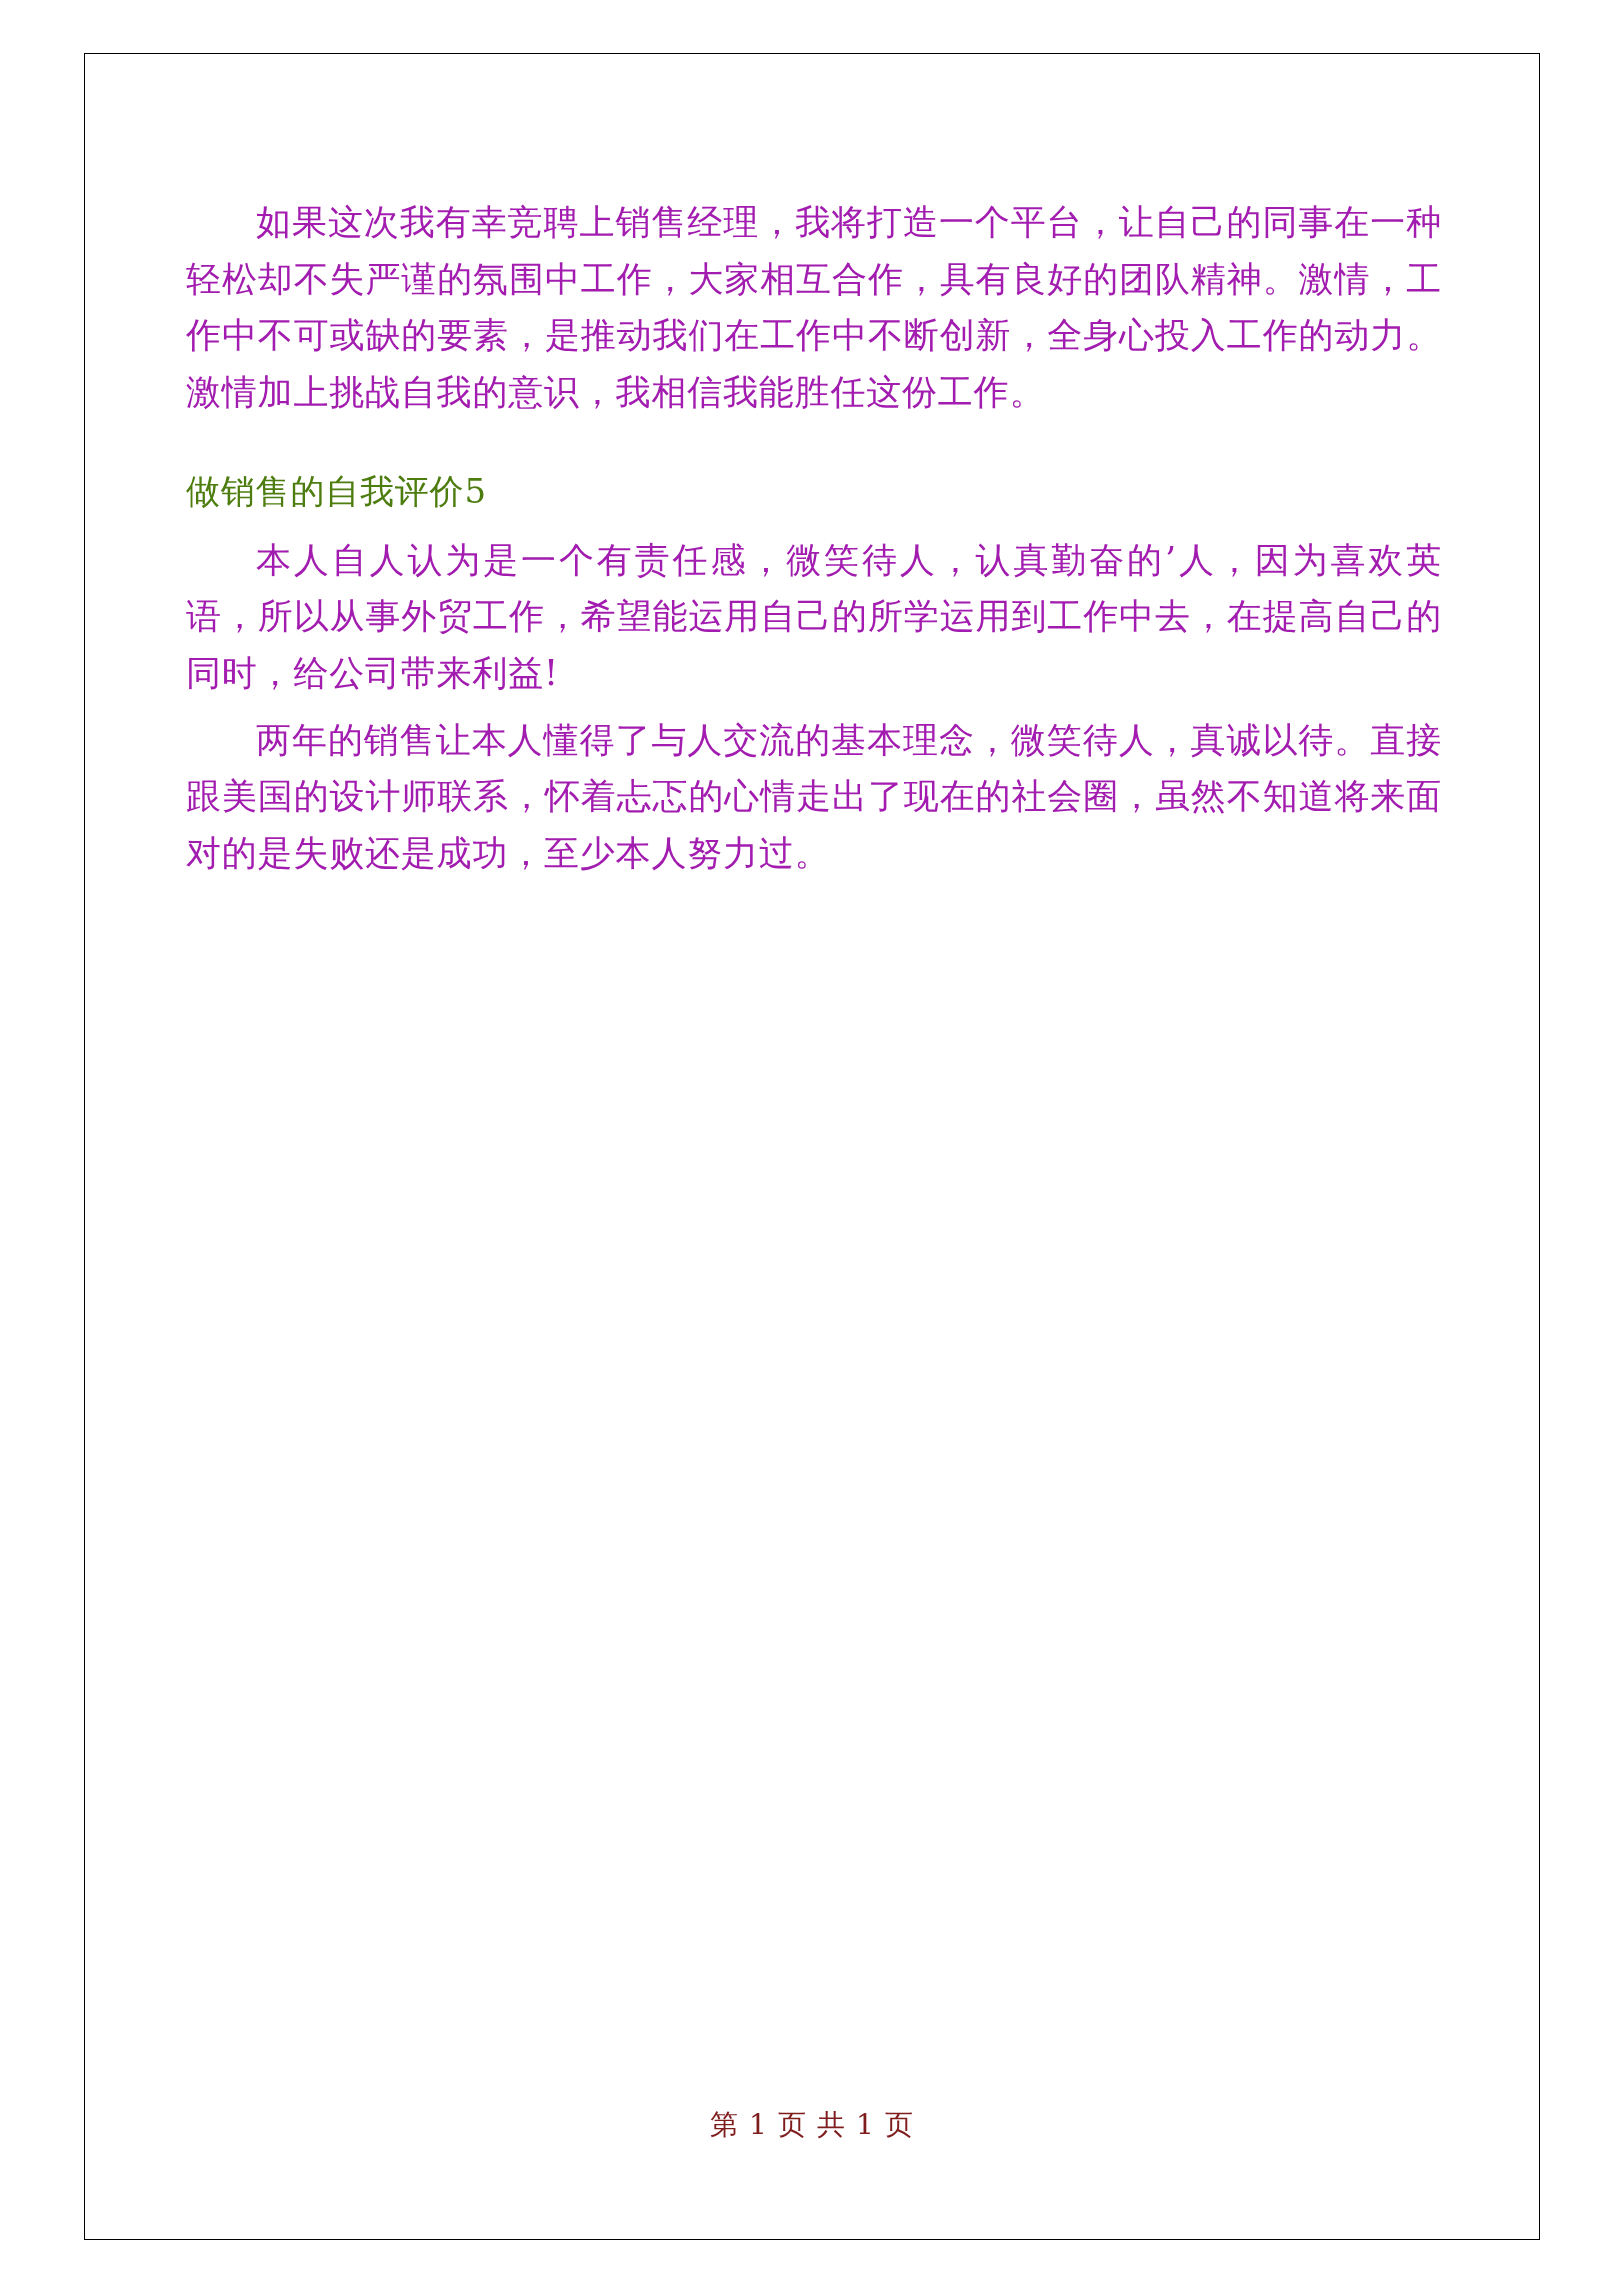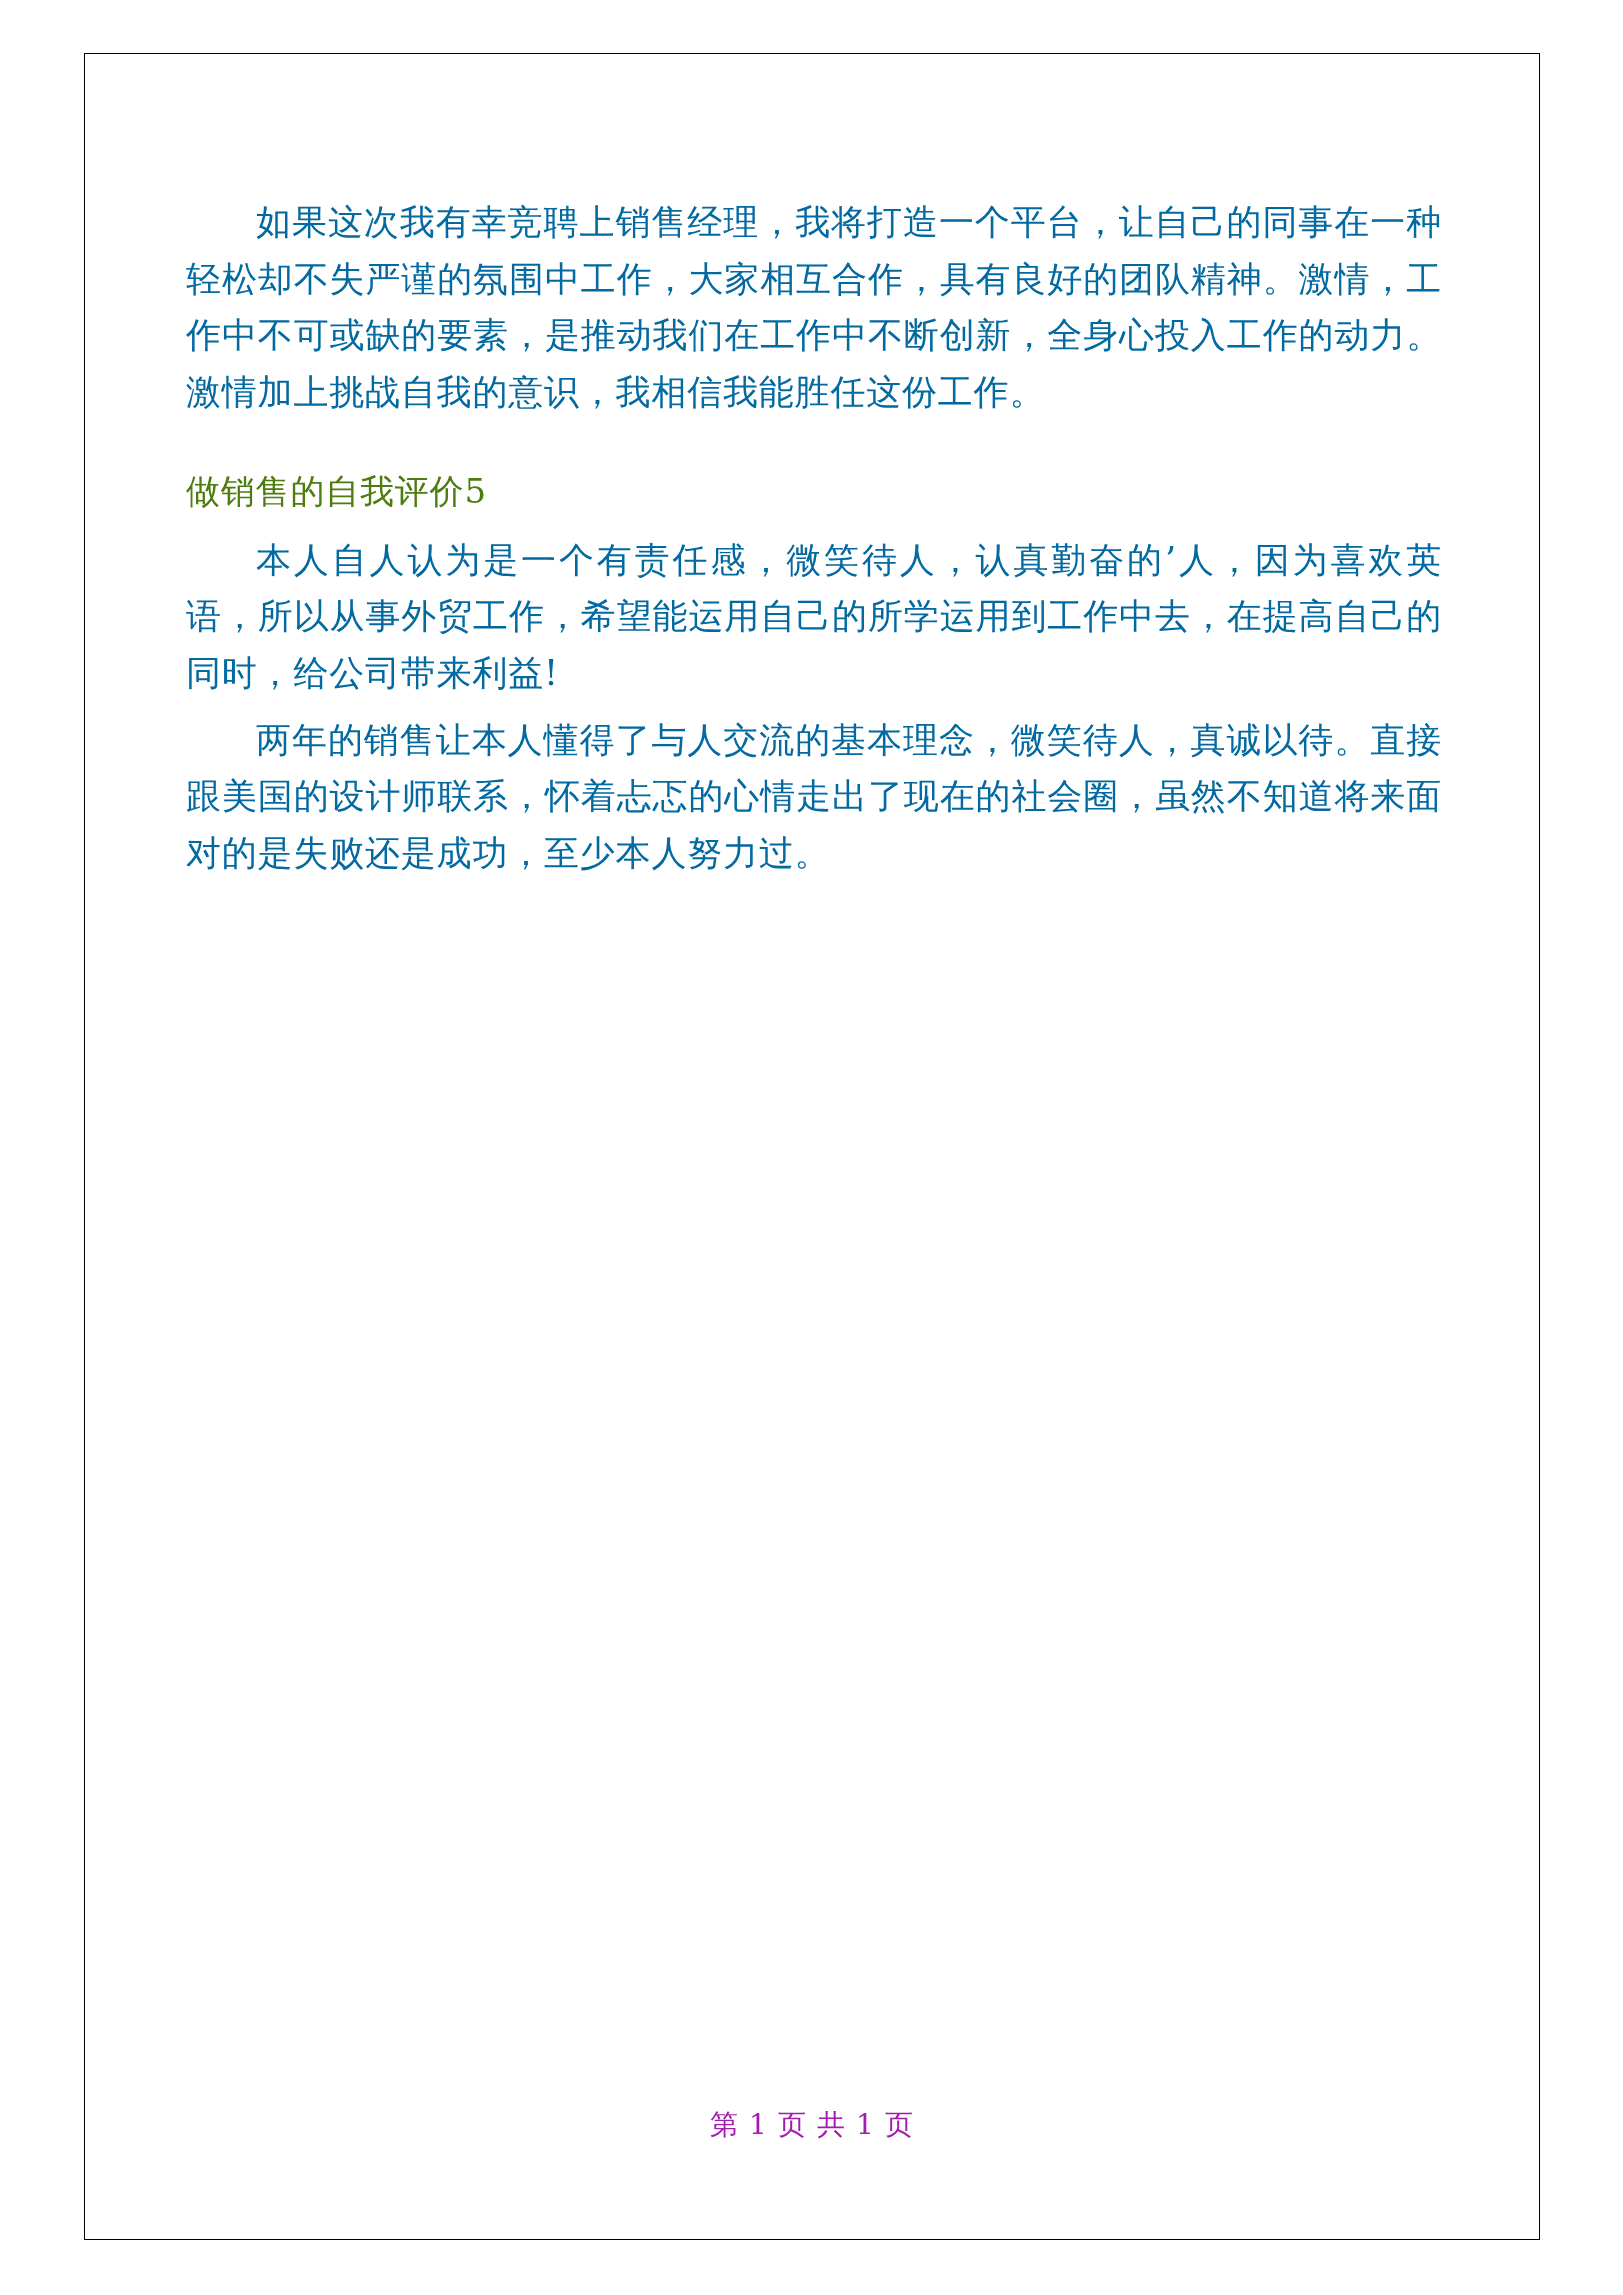--- a/index.html
+++ b/index.html
@@ -25,21 +25,21 @@
   .content {
     position: absolute;
     left: 101px;
     top: 140px;
     width: 1256px;
   }
   .para {
     font-size: 35px;
     line-height: 1.62;
     letter-spacing: 0.8px;
-    color: #0369a1;
+    color: #a21caf;
     text-align: justify;
     text-justify: inter-ideograph;
     margin: 0 0 10px 0;
     text-indent: 2em;
     font-family: "DejaVu Serif", "Liberation Serif", serif;
   }
   .heading {
     font-size: 34px;
     line-height: 1.62;
     letter-spacing: 0.8px;
@@ -50,21 +50,21 @@
   }
   .spacer-sm { height: 14.6px; }
   .footer {
     position: absolute;
     left: 0;
     right: 0;
     bottom: 95px;
     text-align: center;
     font-size: 28px;
     letter-spacing: 1.1px;
-    color: #a21caf;
+    color: #7f1d1d;
     font-family: "DejaVu Serif", "Liberation Serif", serif;
   }
 </style>
 </head>
 <body>
 
 <div class="page">
 
   <div class="content">
 

